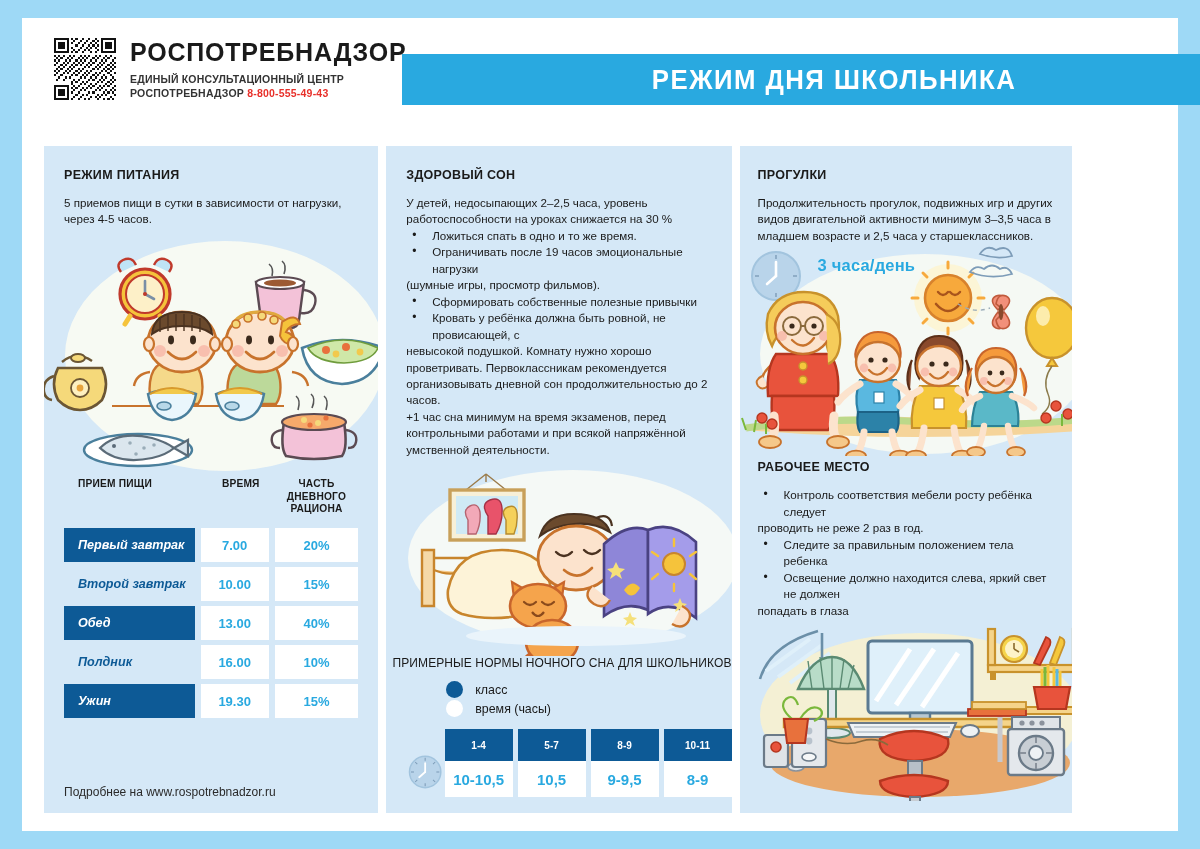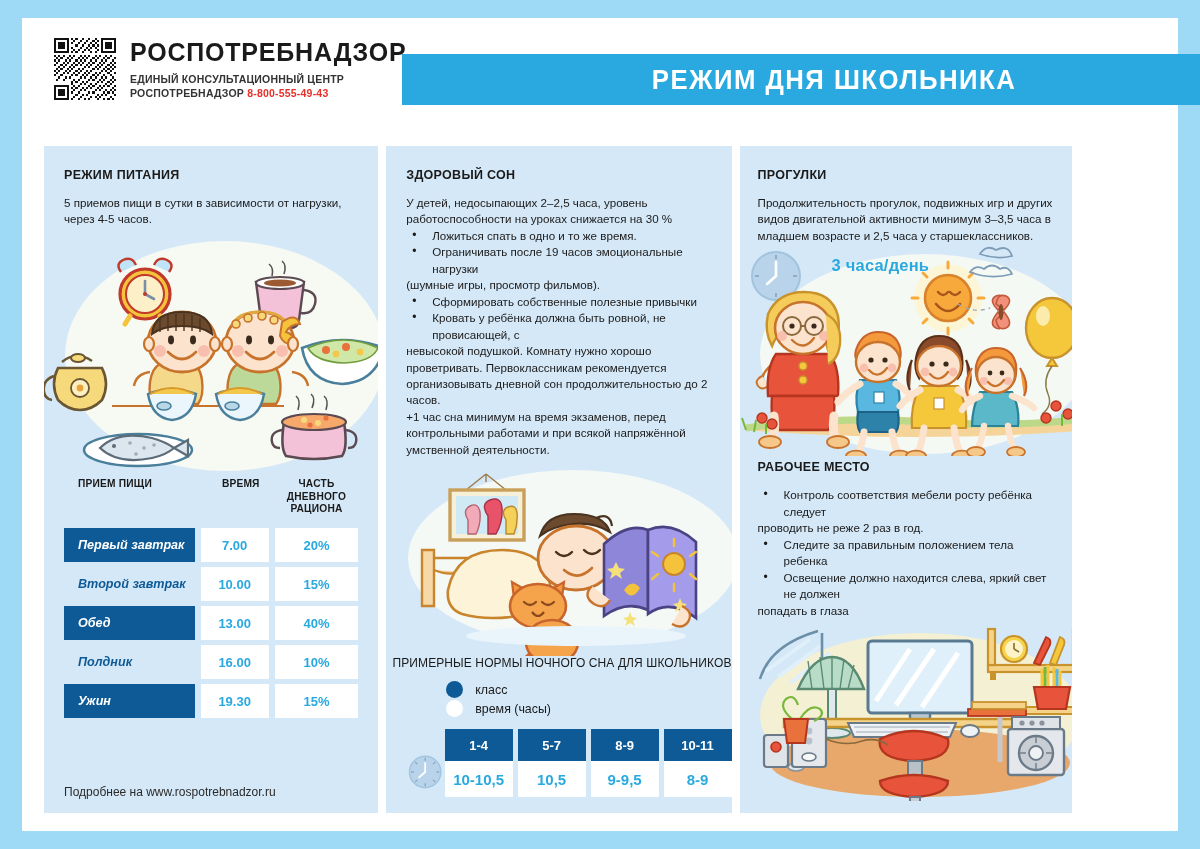--- a/index.html
+++ b/index.html
@@ -84,31 +84,31 @@
   .legend{margin:11px 0 0 60px;}
   .leg-row{display:flex;align-items:center;gap:12px;margin-bottom:2px;}
   .dot{width:17px;height:17px;border-radius:50%;display:block;}
   .dot.dark{background:#0d5a96;}
   .dot.light{background:#ffffff;}
   .leg-lbl{font-size:12.4px;color:#1a1a1a;}
   .norms-wrap{display:flex;align-items:flex-end;margin:12px 0 0 22px;}
   .norms-grid{display:flex;gap:5px;}
   .ncol{width:68px;}
   .nhead{
-    height:32px;background:#0d5a96;color:#fff;font-size:13px;font-weight:bold;
+    height:32px;background:#0d5a96;color:#fff;font-size:10px;font-weight:bold;
     display:flex;align-items:center;justify-content:center;
   }
   .nval{
     height:36px;background:#fff;color:#29a9e0;font-size:15px;font-weight:bold;
     display:flex;align-items:center;justify-content:center;
   }
 
   
   .walk-badge{
-    position:absolute;left:92px;top:12px;color:#29a9e0;font-size:16.5px;font-weight:bold;
+    position:absolute;left:78px;top:12px;color:#29a9e0;font-size:16.5px;font-weight:bold;
     letter-spacing:.2px;z-index:5;
   }
 </style>
 </head>
 <body>
 
 <div class="poster">
 
   <div class="header">
     <div class="logo-block">

